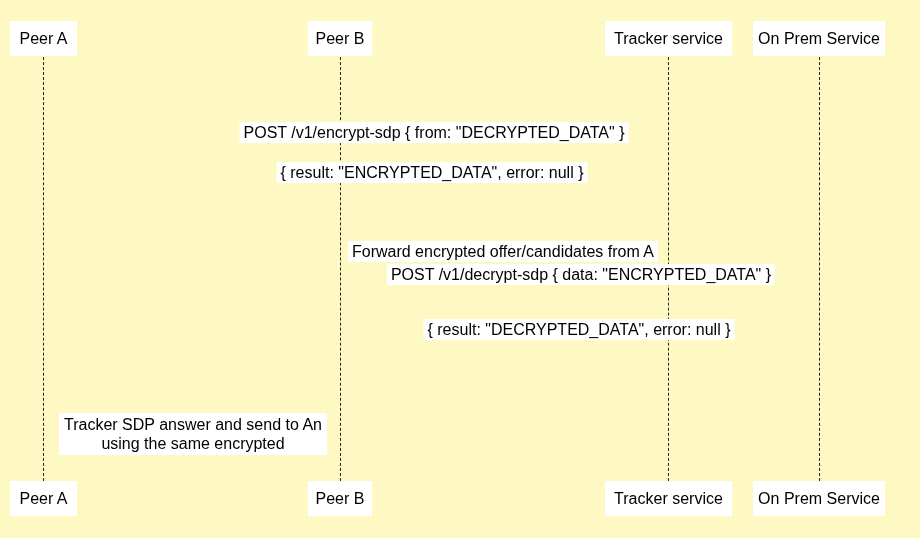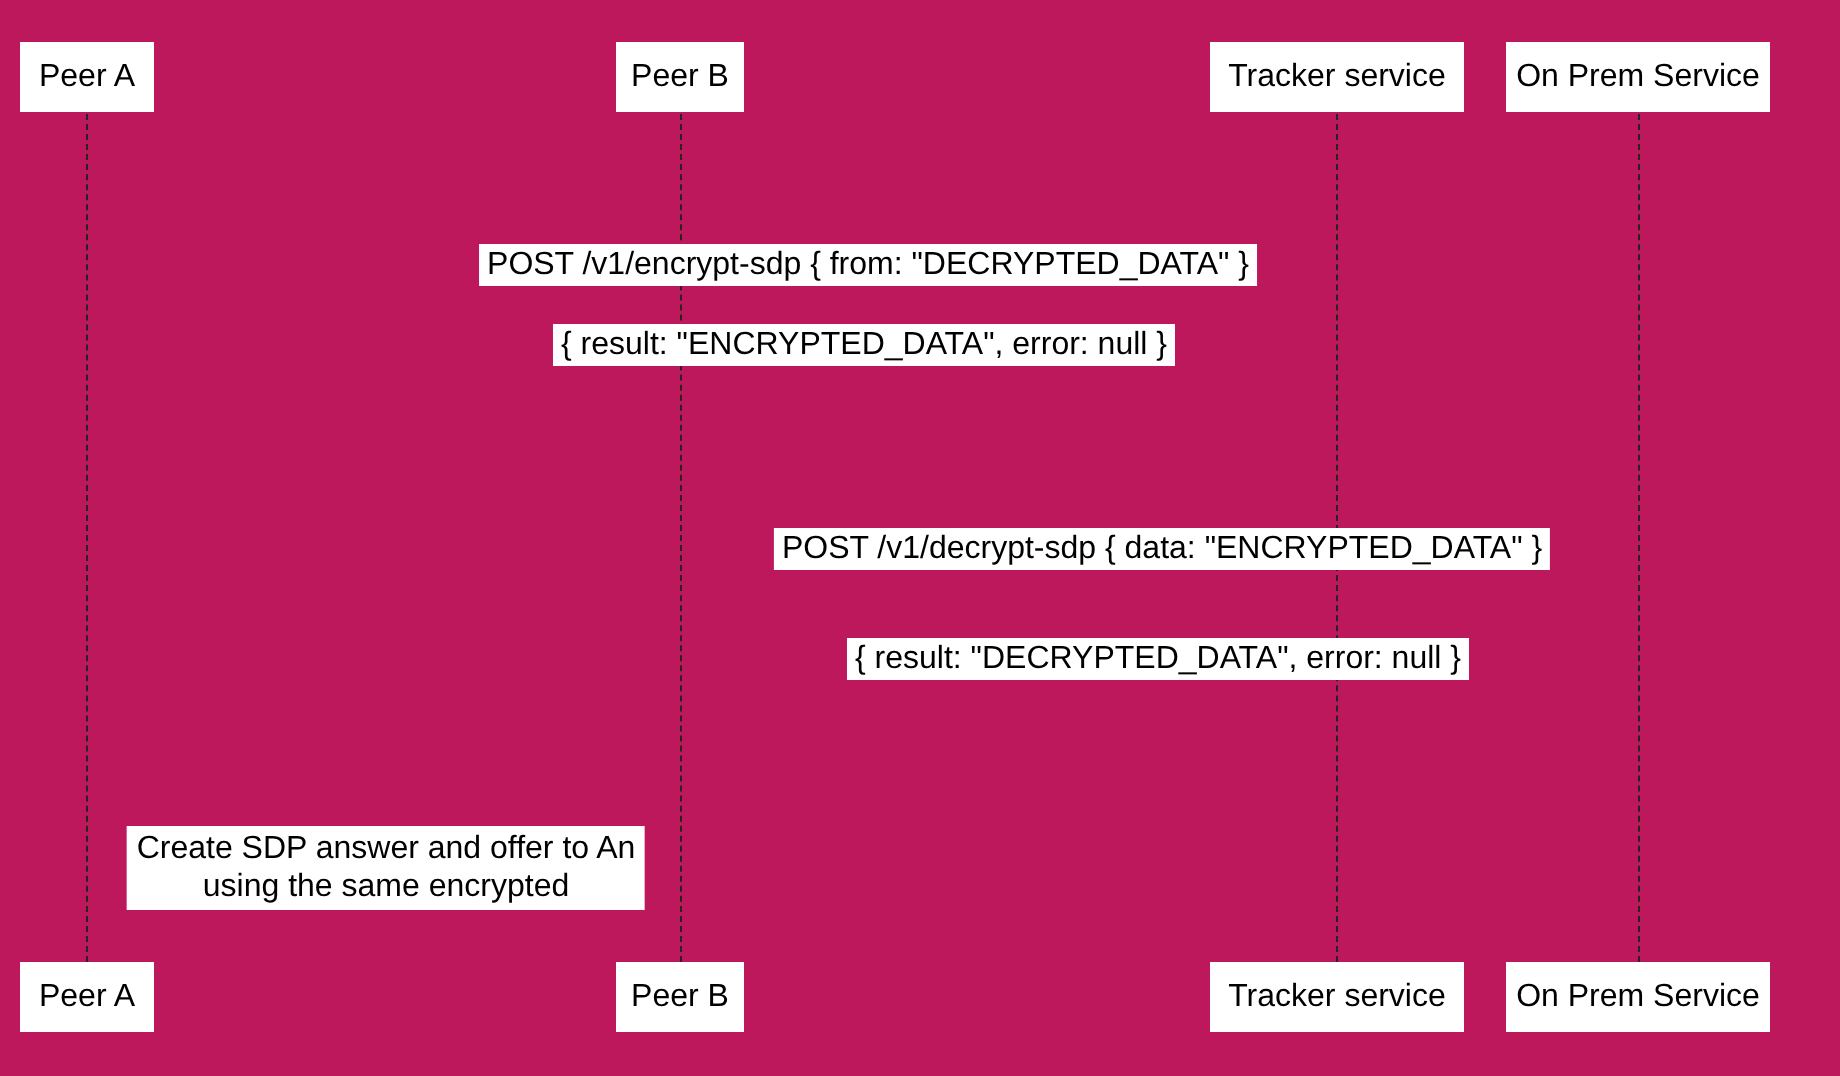--- a/index.html
+++ b/index.html
@@ -5,21 +5,21 @@
 <style>
   html, body {
     margin: 0;
     padding: 0;
     background: #000000;
   }
   .stage {
     position: relative;
     width: 920px;
     height: 538px;
-    background: #be185d;
+    background: #fef9c3;
     overflow: hidden;
     font-family: "Liberation Sans", sans-serif;
   }
   
   .lifeline {
     position: absolute;
     top: 57px;
     height: 424px;
     width: 0;
     border-left: 1px dashed #242424;
@@ -73,28 +73,29 @@
   <div class="actor" style="left:753px;top:21px;width:132px">
     <span>On Prem Service</span>
   </div>
 
 
   <div class="msg" style="left:434px;top:122px">POST /v1/encrypt-sdp { from: "DECRYPTED_DATA" }</div>
 
   <div class="msg" style="left:432px;top:162px">{ result: "ENCRYPTED_DATA", error: null }</div>
 
 
+  <div class="msg" style="left:503px;top:241px">Forward encrypted offer/candidates from A</div>
 
   <div class="msg" style="left:581px;top:264px">POST /v1/decrypt-sdp { data: "ENCRYPTED_DATA" }</div>
 
   <div class="msg" style="left:579px;top:319px">{ result: "DECRYPTED_DATA", error: null }</div>
 
 
   <div class="msg note" style="left:193px;top:413px">
-    <div>Create SDP answer and offer to An</div>
+    <div>Tracker SDP answer and send to An</div>
     <div>using the same encrypted</div>
   </div>
 
   <div class="actor" style="left:10px;top:481px;width:67px">
     <span>Peer A</span>
   </div>
   <div class="actor" style="left:308px;top:481px;width:64px">
     <span>Peer B</span>
   </div>
   <div class="actor" style="left:605px;top:481px;width:127px">

